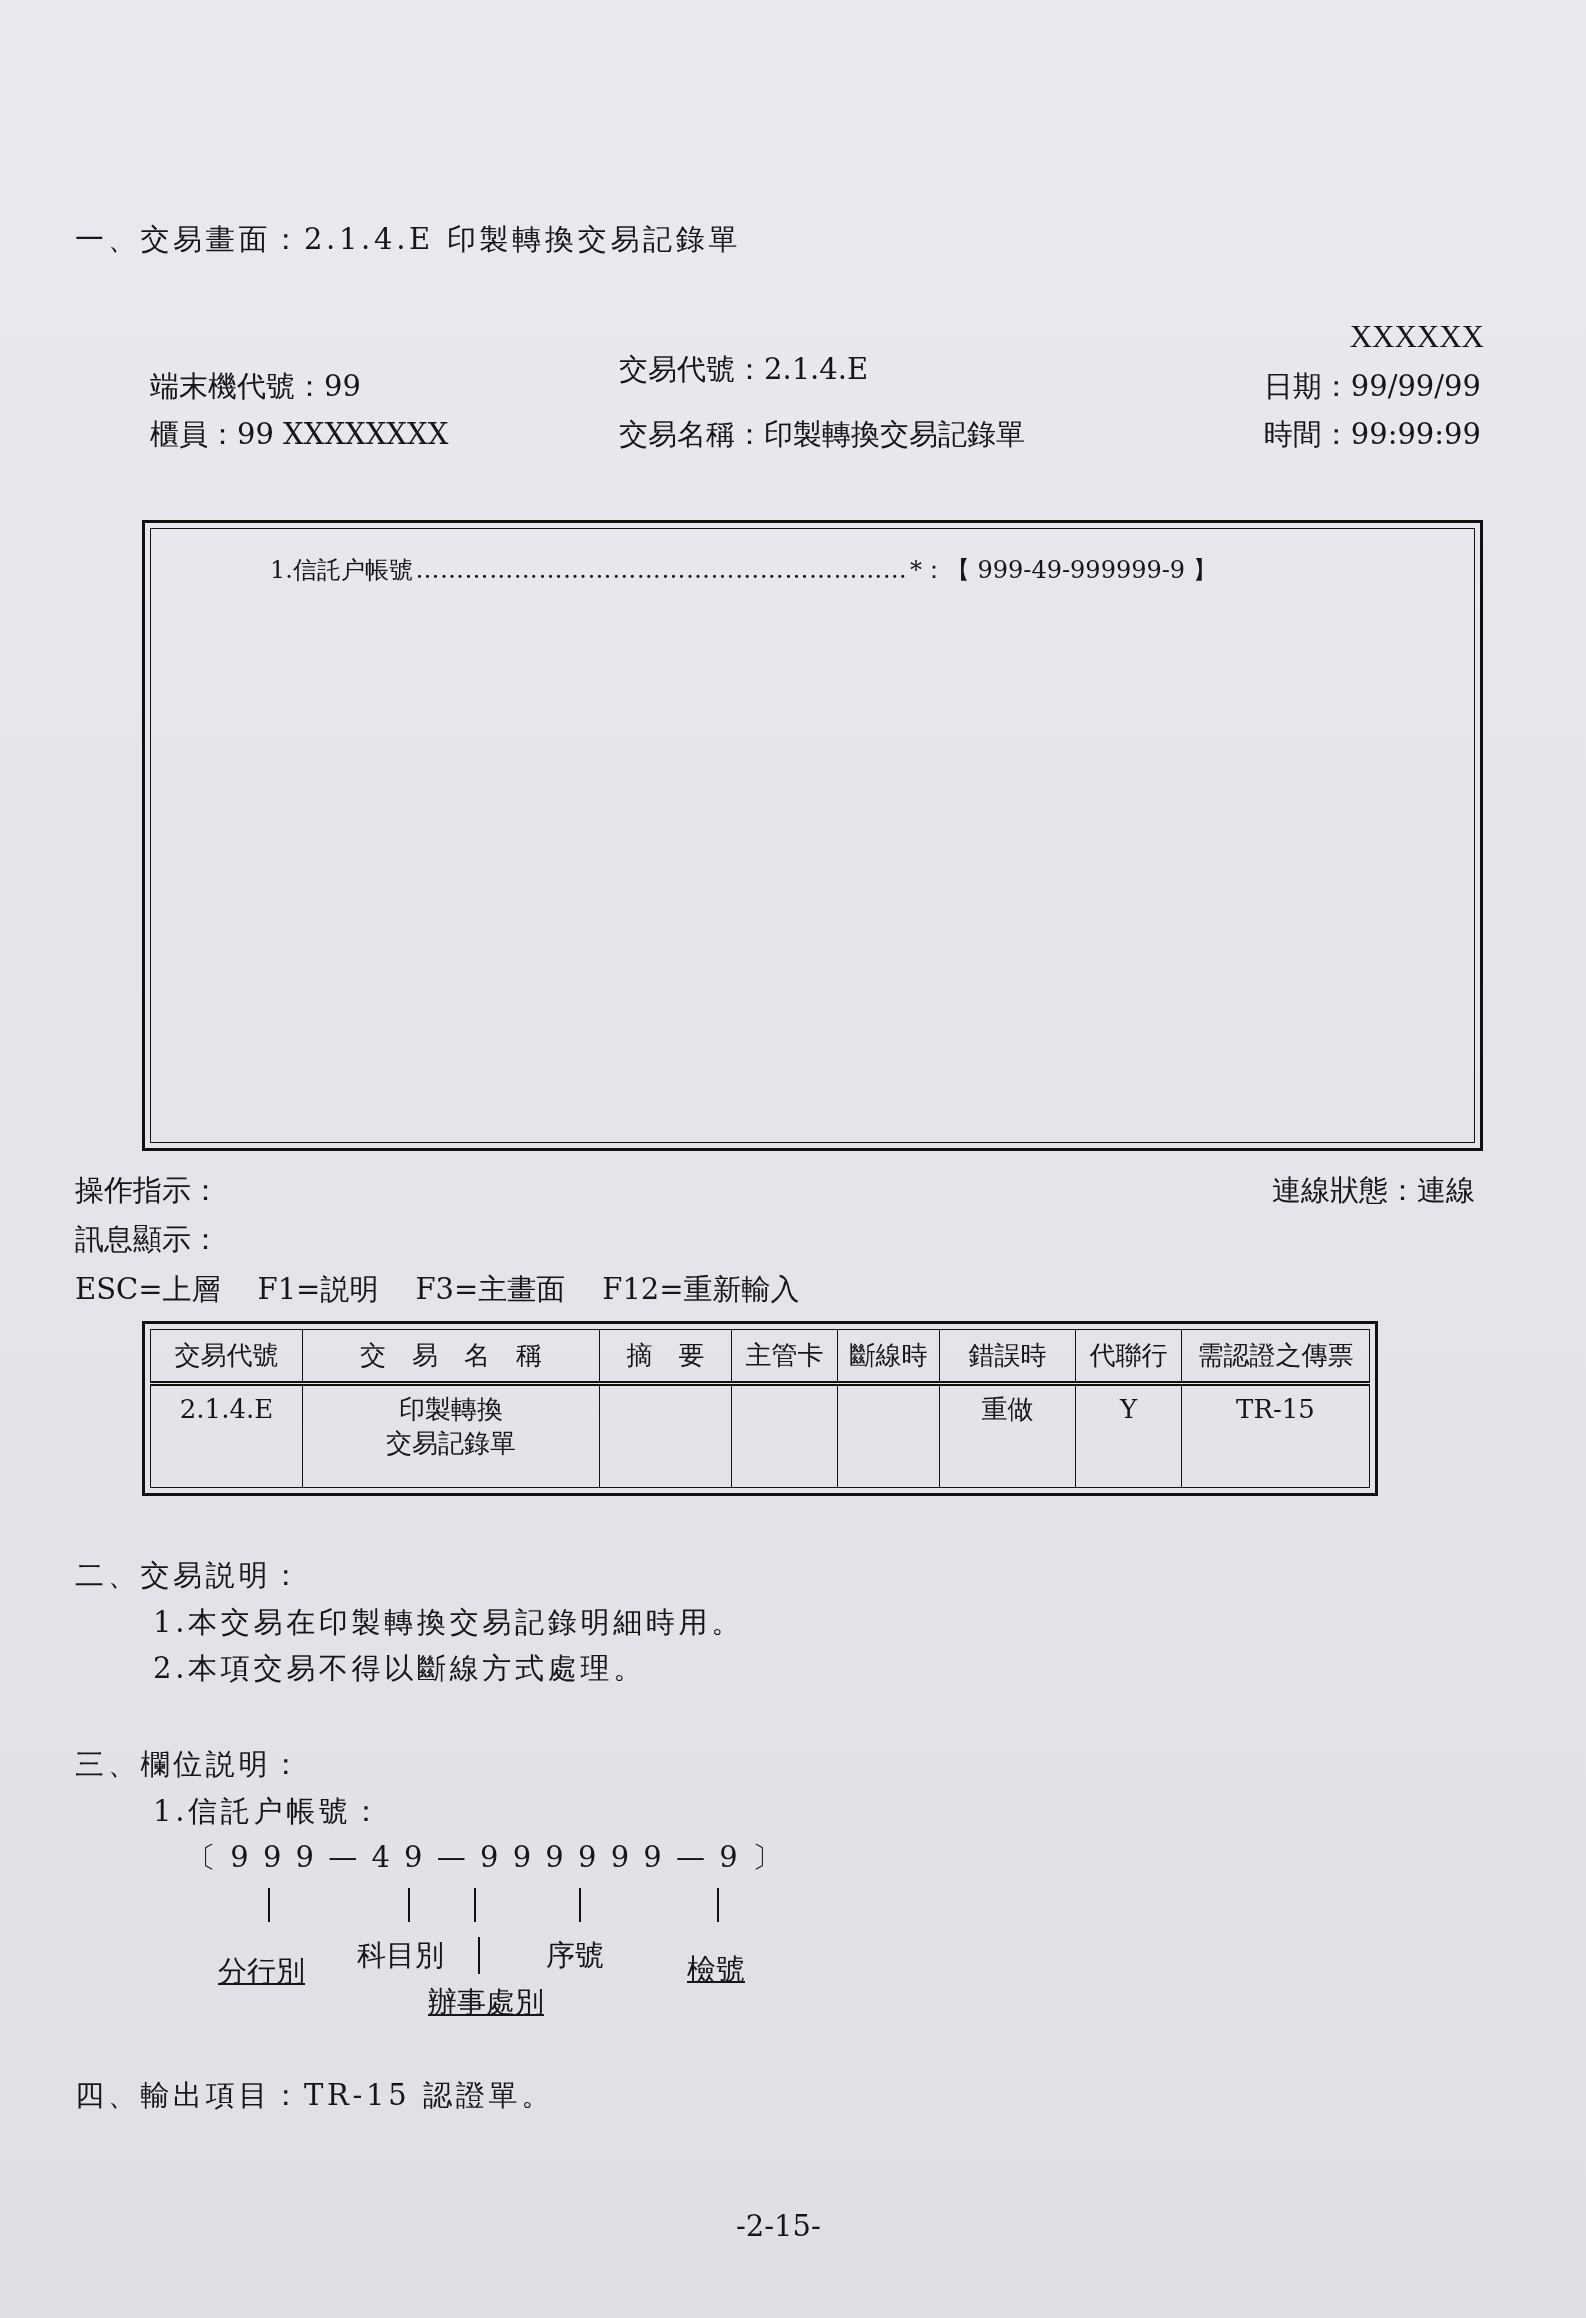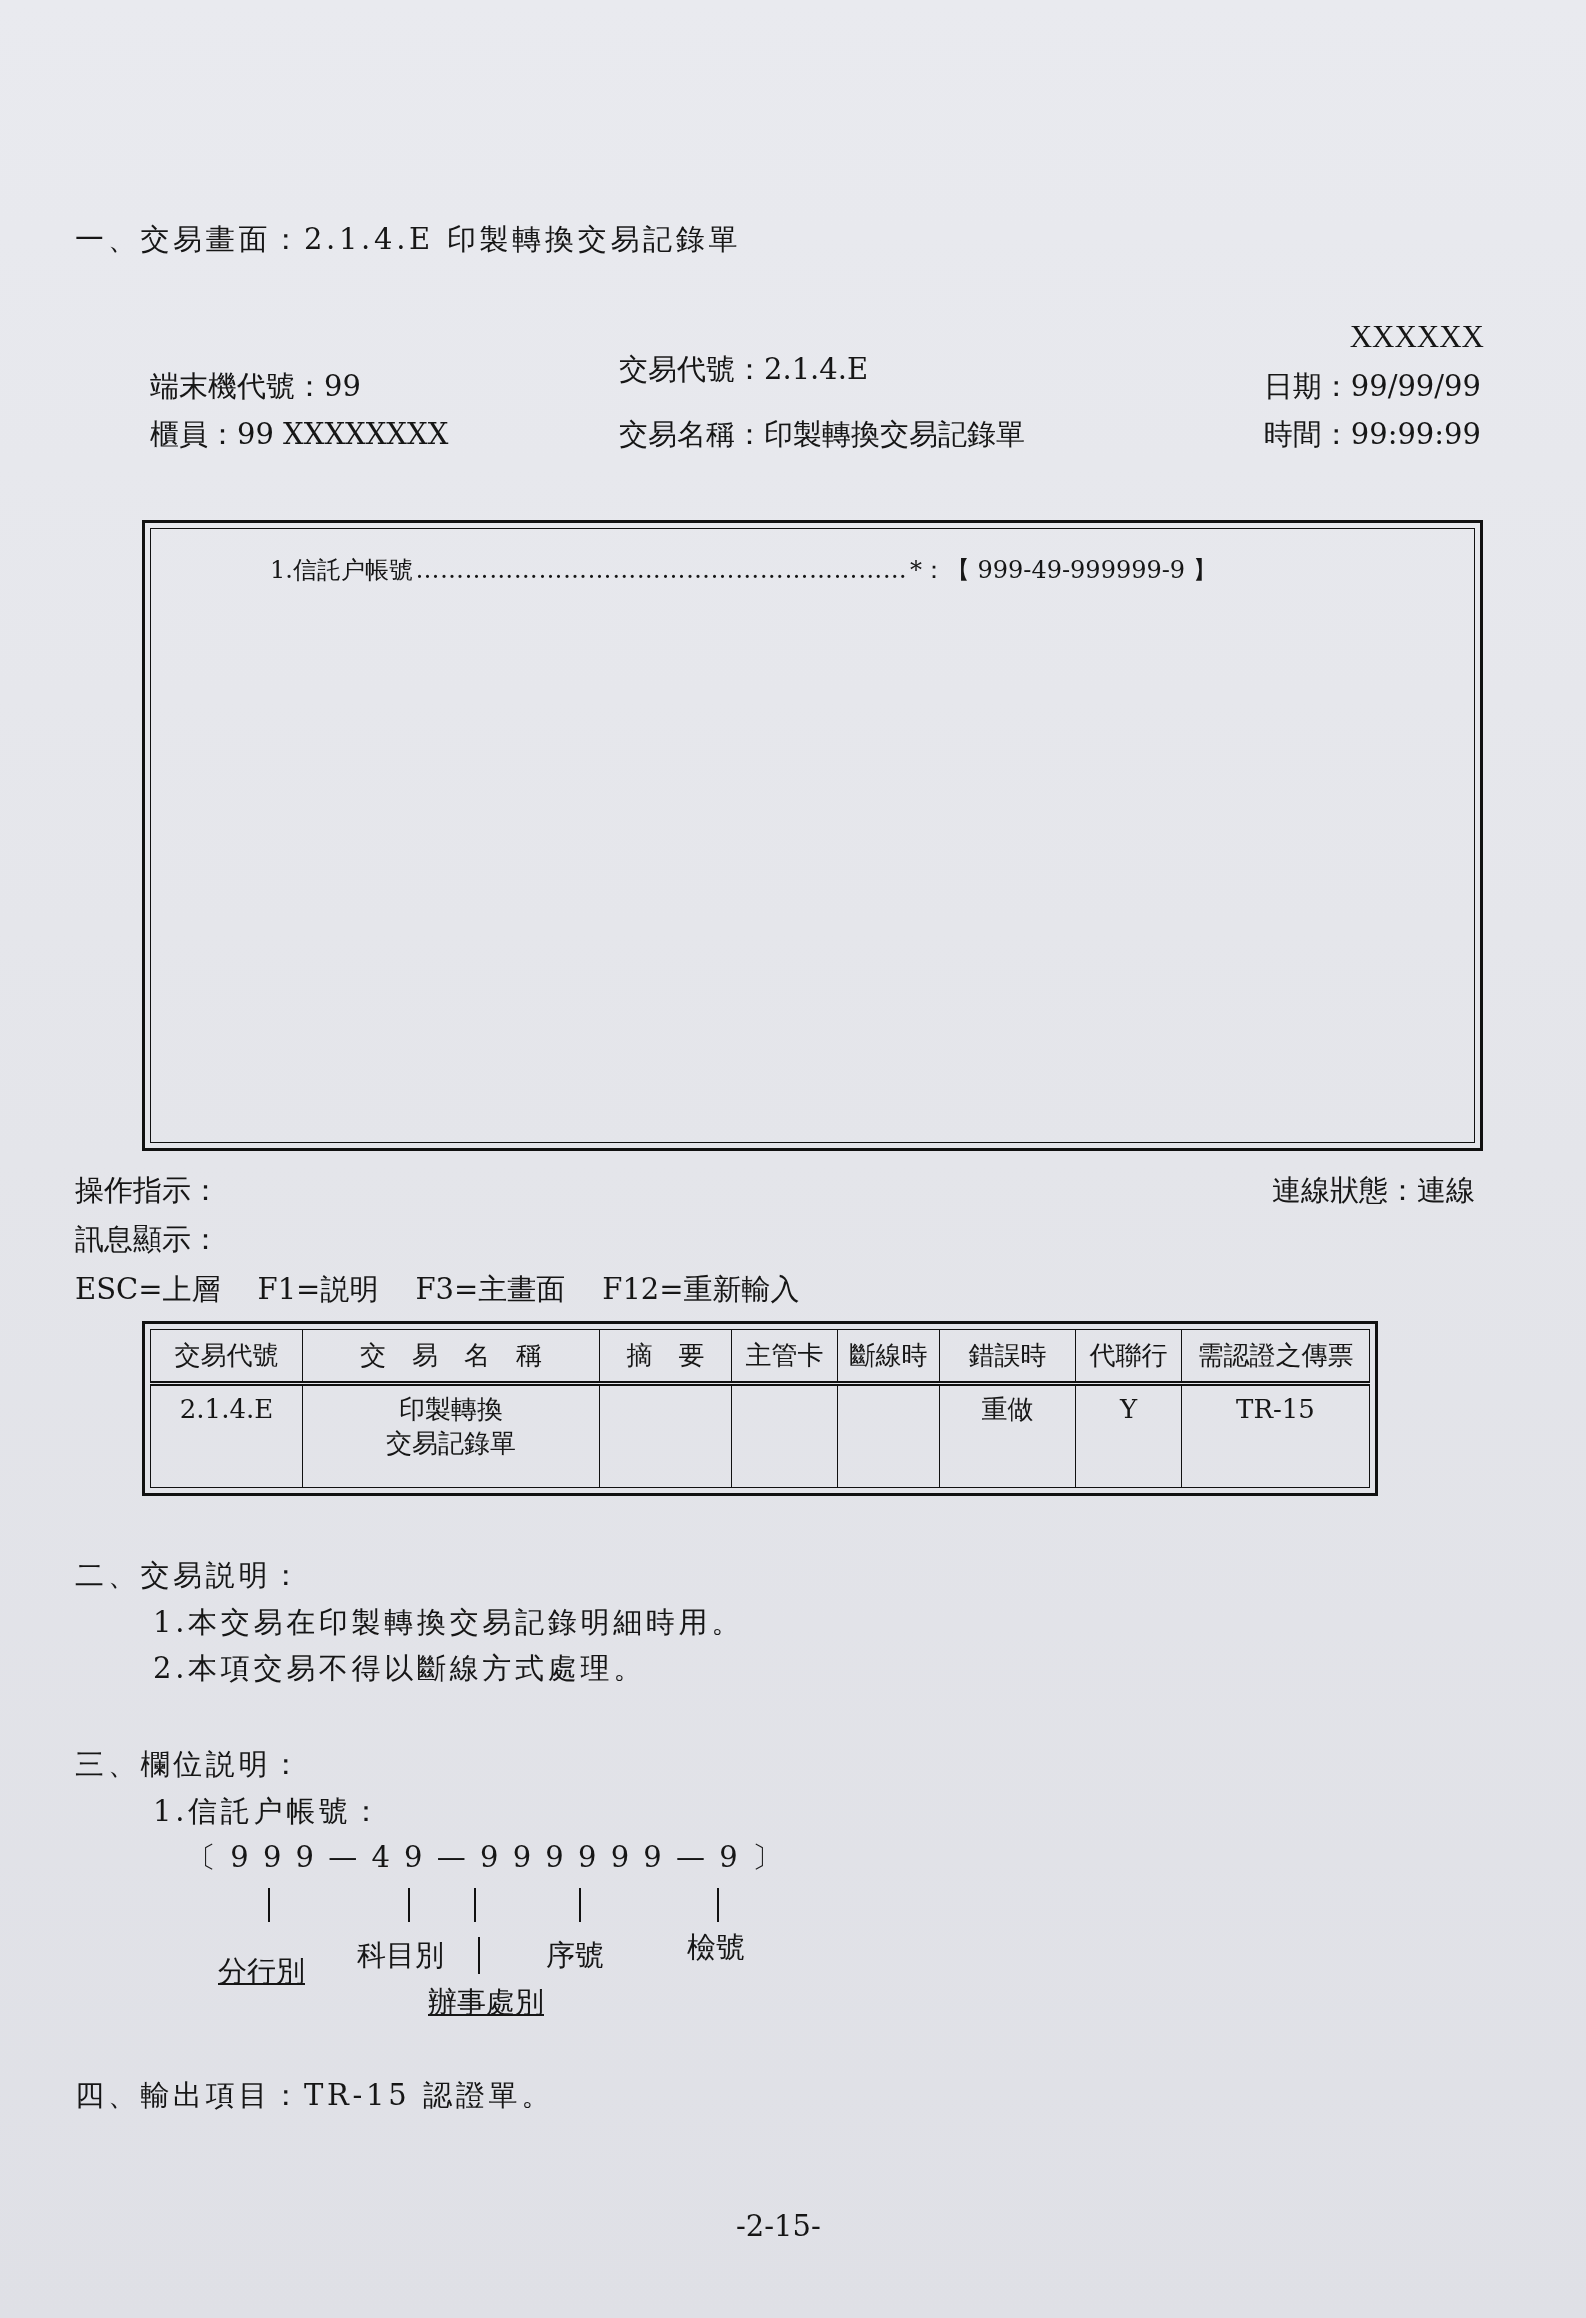--- a/index.html
+++ b/index.html
@@ -137,20 +137,20 @@
   <div class="vline" style="left:81px; top:57px; height:34px;"></div>
   <div class="vline" style="left:221px; top:57px; height:34px;"></div>
   <div class="vline" style="left:287px; top:57px; height:34px;"></div>
   <div class="vline" style="left:392px; top:57px; height:34px;"></div>
   <div class="vline" style="left:530px; top:57px; height:34px;"></div>
   <div class="vline" style="left:291px; top:106px; height:37px;"></div>
 
   <div class="abs" style="left:31px; top:121px;text-decoration:underline;">分行別</div>
   <div class="abs" style="left:170px; top:105px;">科目別</div>
   <div class="abs" style="left:359px; top:105px;">序號</div>
-  <div class="abs" style="left:500px; top:97px;">檢號</div>
+  <div class="abs" style="left:500px; top:119px;text-decoration:underline;">檢號</div>
   <div class="abs" style="left:241px; top:152px;text-decoration:underline;">辦事處別</div>
 </div>
 
 <div class="abs h1" style="left:75px; top:2076px;">四、輸出項目：TR-15 認證單。</div>
 
 <div class="abs" style="left:736px; top:2209px; font-size:29px;">-2-15-</div>
 
 
 </body></html>

